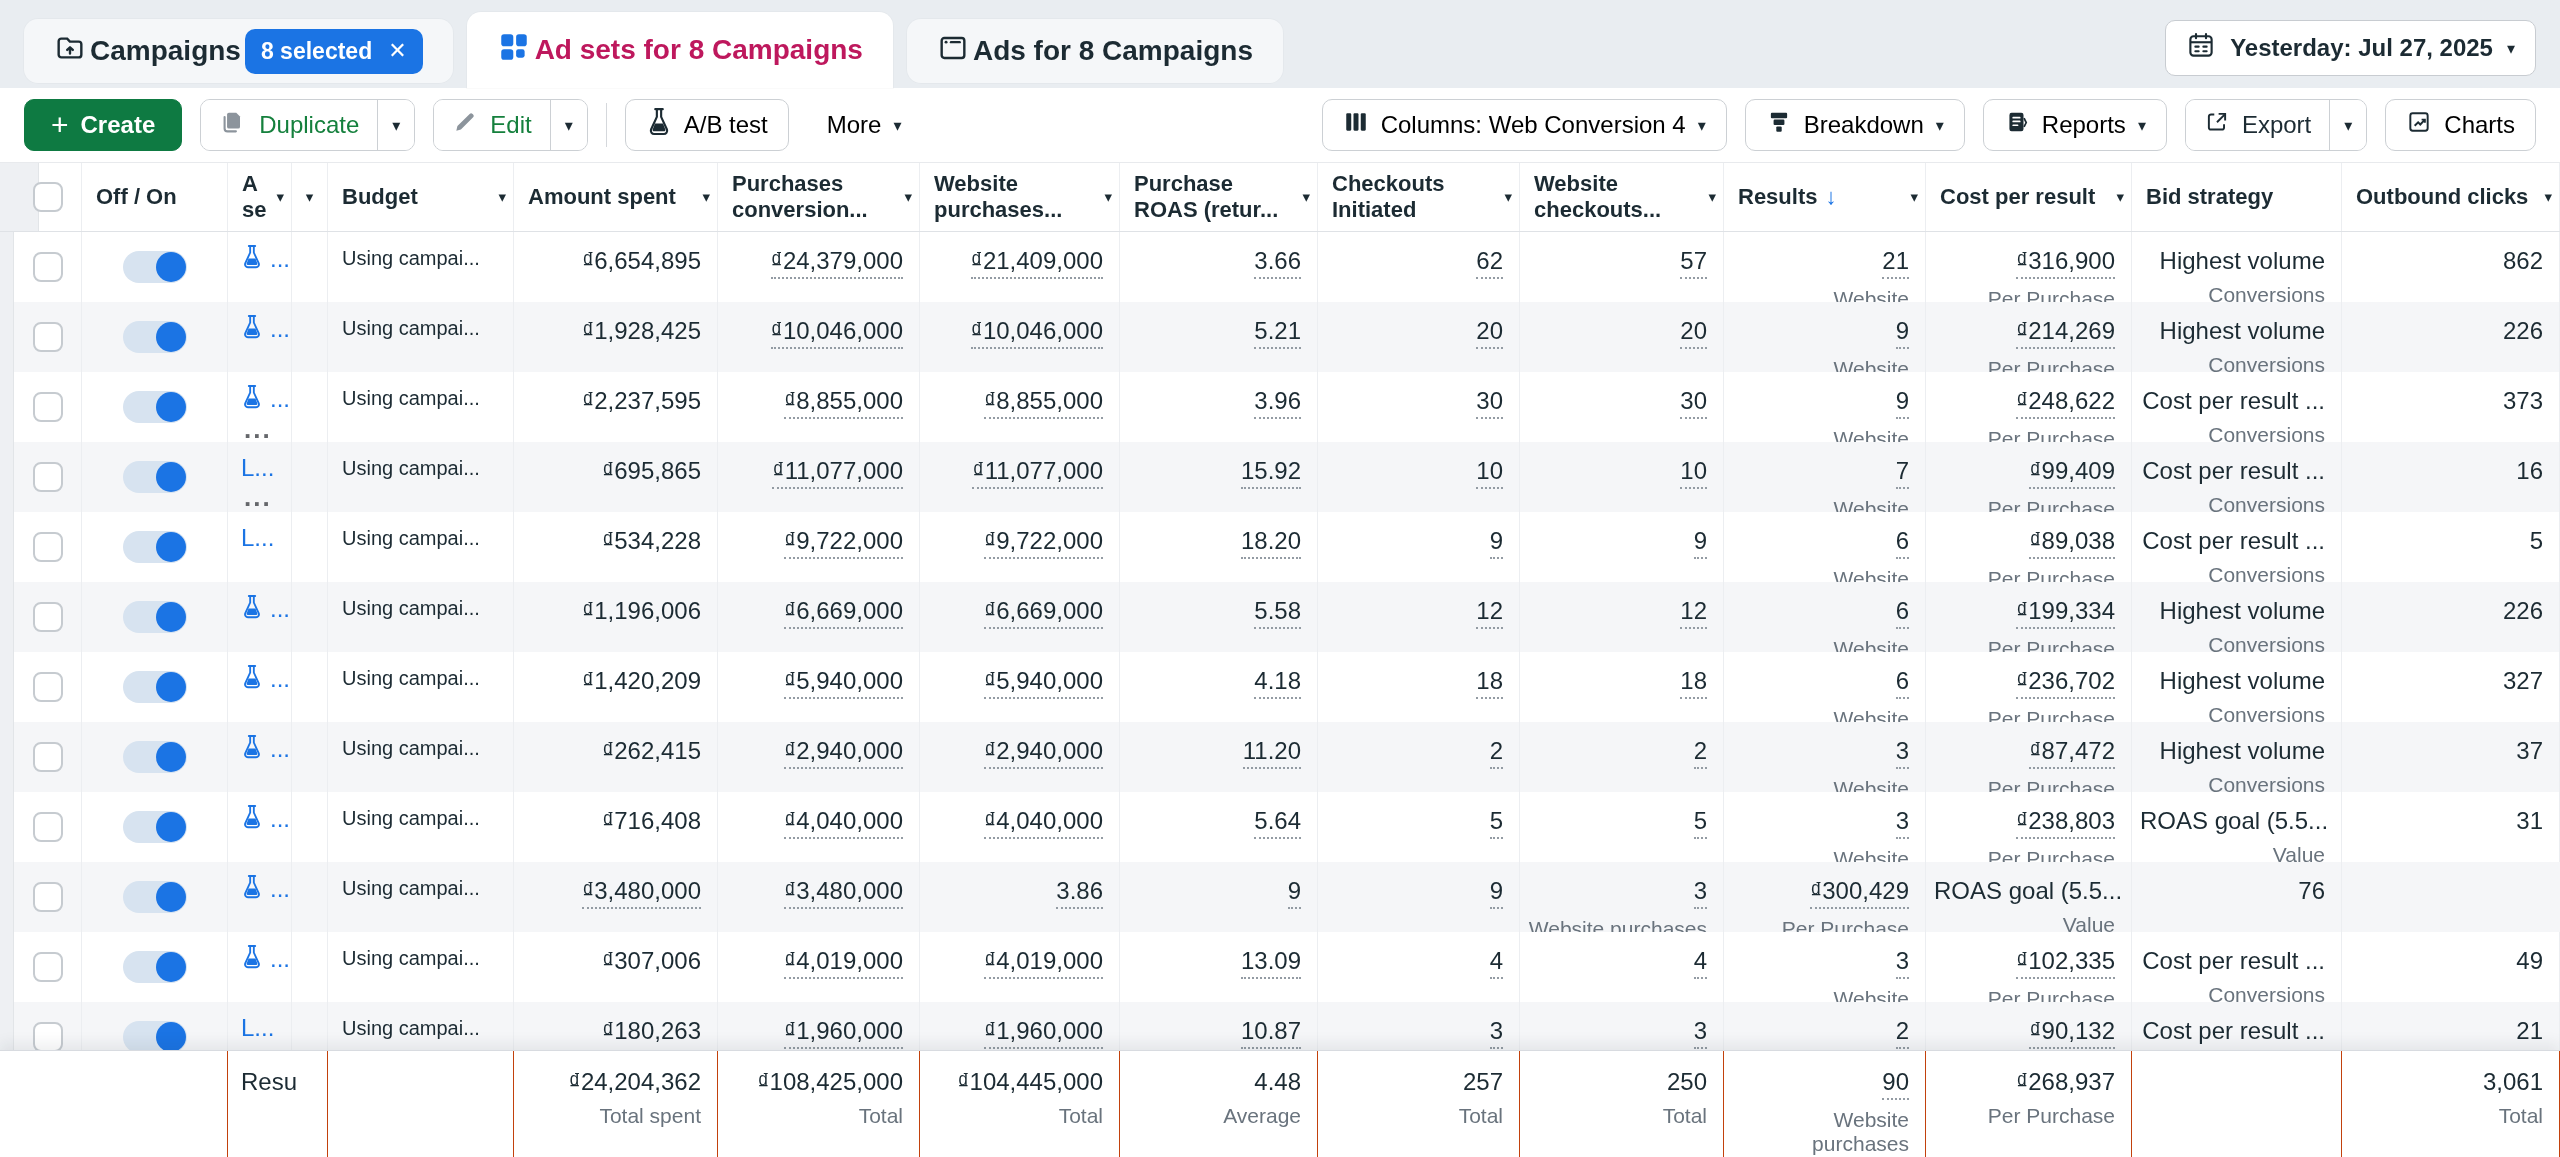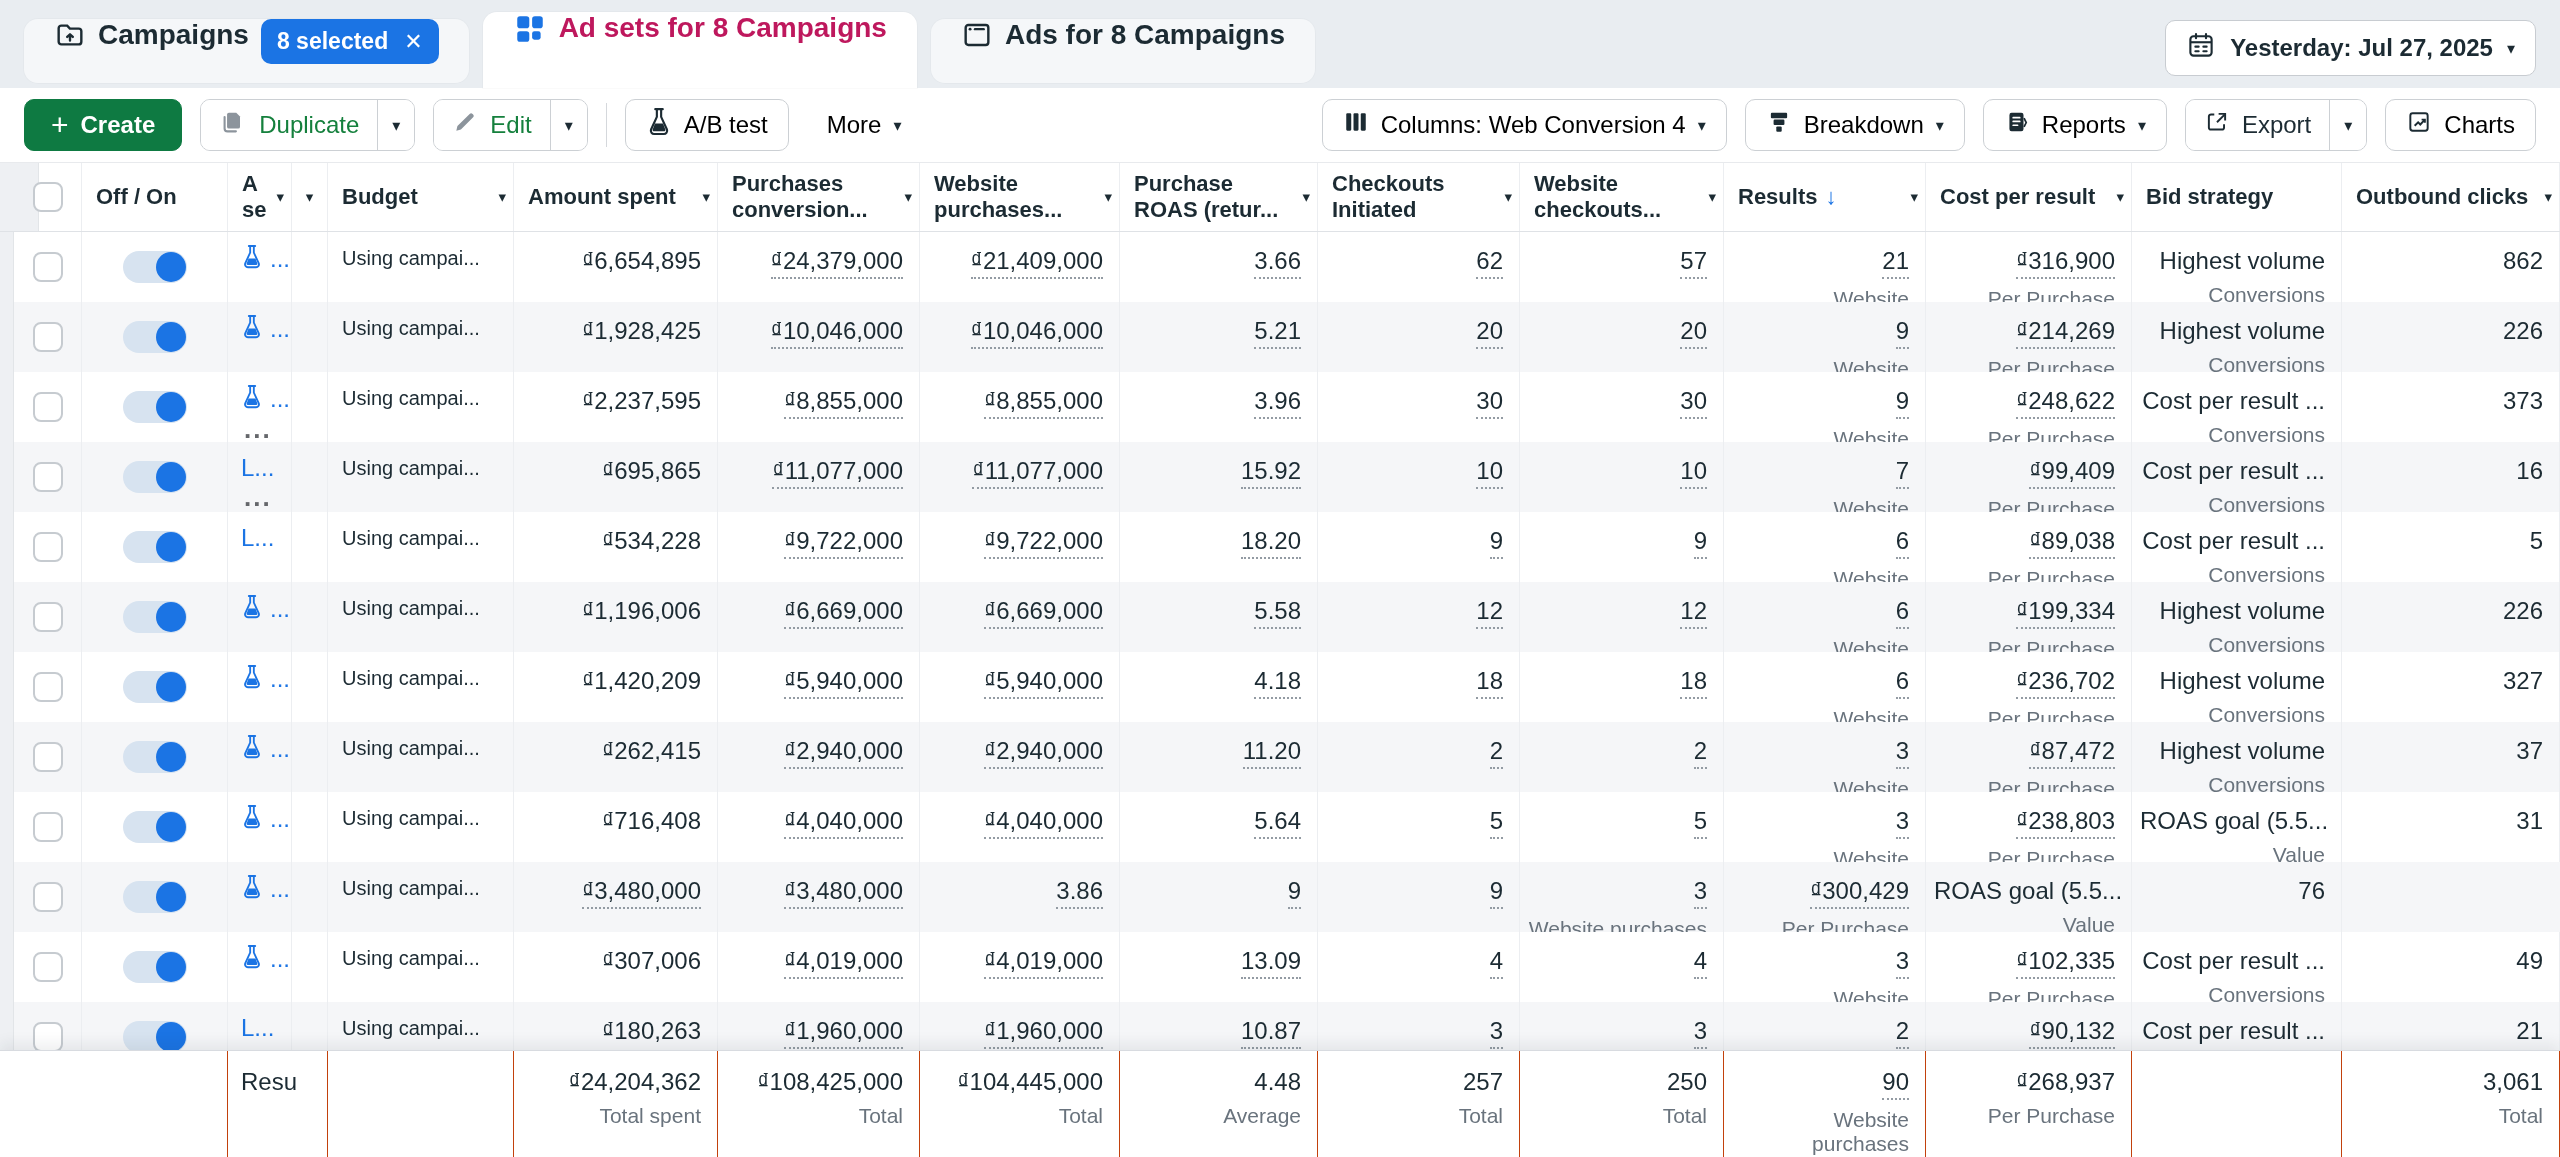--- a/index.html
+++ b/index.html
@@ -2,21 +2,21 @@
 <html><head>
 <meta charset="utf-8">
 <style>
   * { margin:0; padding:0; box-sizing:border-box; }
   html,body { width:2560px; height:1157px; overflow:hidden; }
   body { font-family:"Liberation Sans","DejaVu Sans",sans-serif; color:#1c2b33; background:#fff; }
   .page { width:2560px; height:1157px; overflow:hidden; background:#fff; }
 
   
   .tabbar { height:88px; background:#e9edf1; position:relative; display:flex; align-items:flex-end; padding-left:24px; }
-  .tab { display:flex; align-items:flex-start; gap:12px; background:#f5f7f9; border-radius:14px 14px 0 0; height:66px; margin-right:14px;
+  .tab { display:flex; align-items:center; gap:4px; background:#f5f7f9; border-radius:14px 14px 0 0; height:66px; margin-right:14px;
          padding:0 30px; font-size:28px; font-weight:700; cursor:pointer; box-shadow:0 0 0 1px rgba(0,0,0,0.02); }
   .tab.inactive { border-radius:14px; height:64px; margin-bottom:5px; }
   .tab.tab-active { background:#fff; height:76px; color:#be185d; }
   .tab svg { flex:0 0 auto; }
   .badge { background:#1b74e4; color:#fff; font-size:23px; font-weight:700; border-radius:10px; padding:9px 16px; display:flex; align-items:center; gap:16px; }
   .badge-x { font-size:22px; font-weight:400; cursor:pointer; }
   .datepicker { position:absolute; right:24px; top:20px; height:56px; background:#fff; border:1px solid #c8ccd1; border-radius:10px;
                 display:flex; align-items:center; gap:14px; padding:0 20px; font-size:24px; font-weight:700; cursor:pointer; }
   .caret-glyph { font-size:16px; color:#1c2b33; }
 

